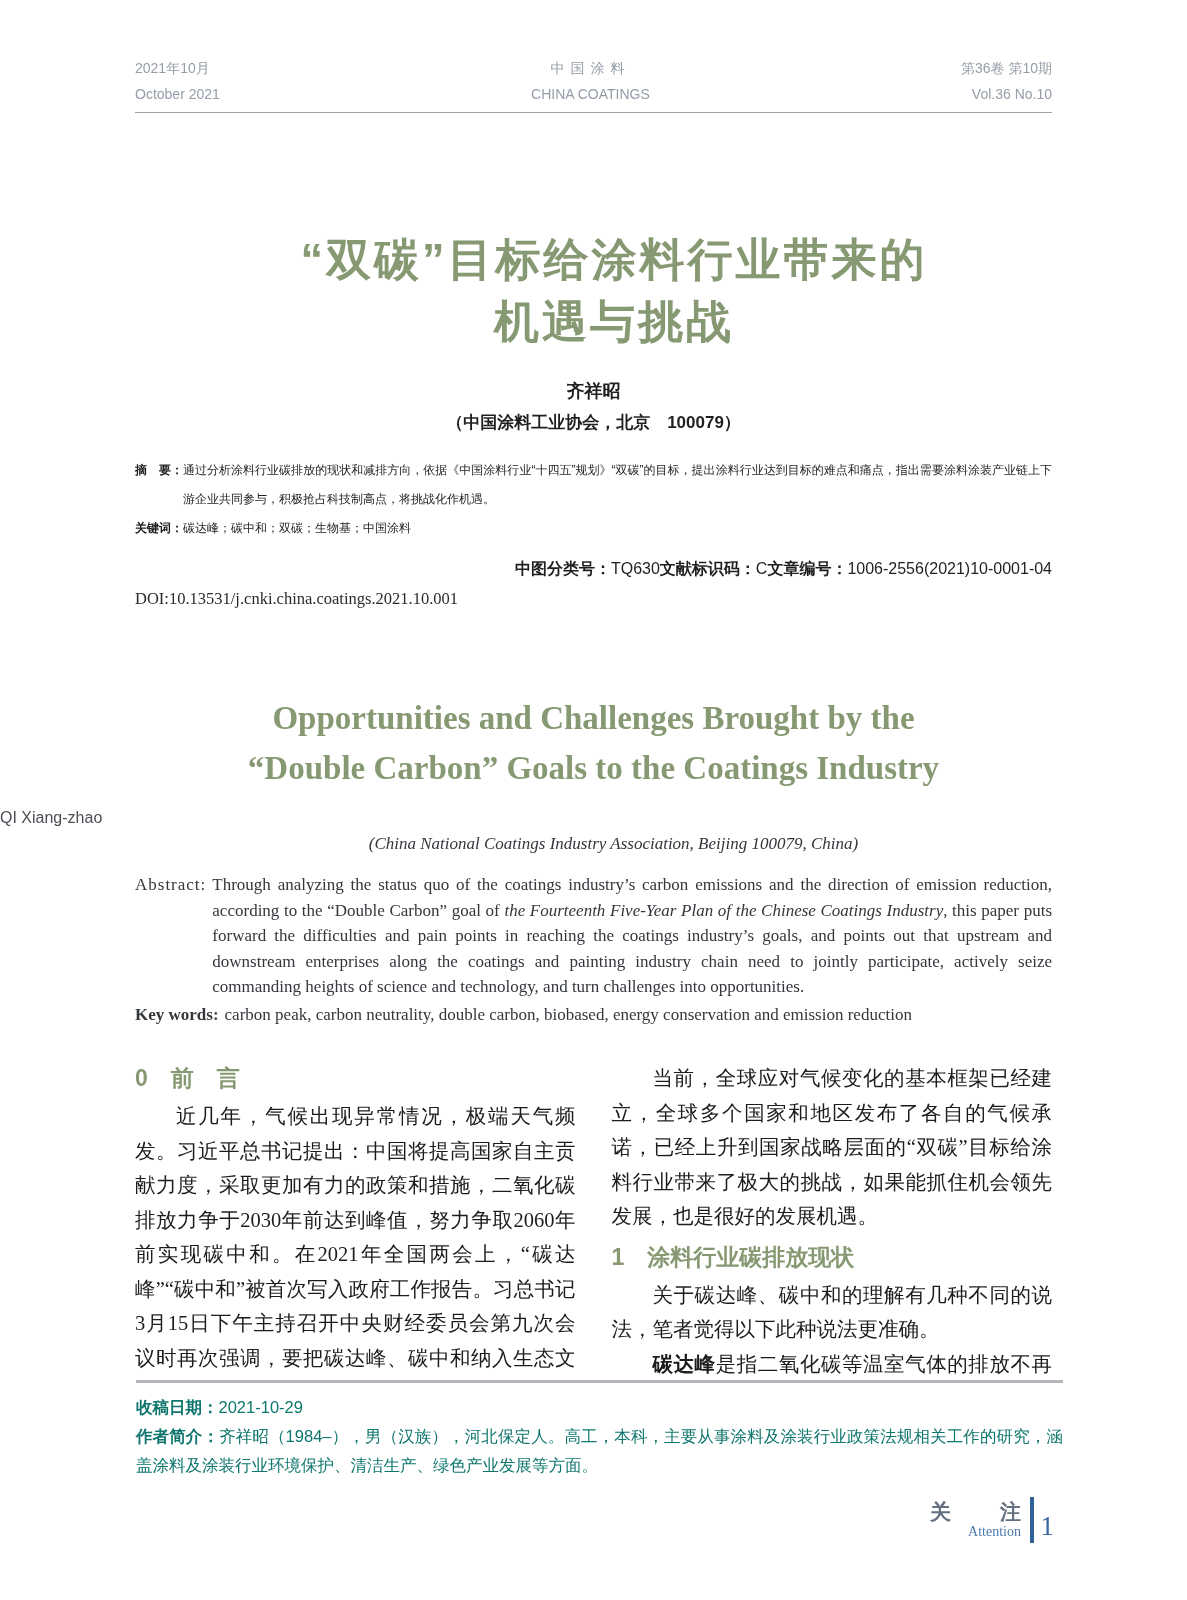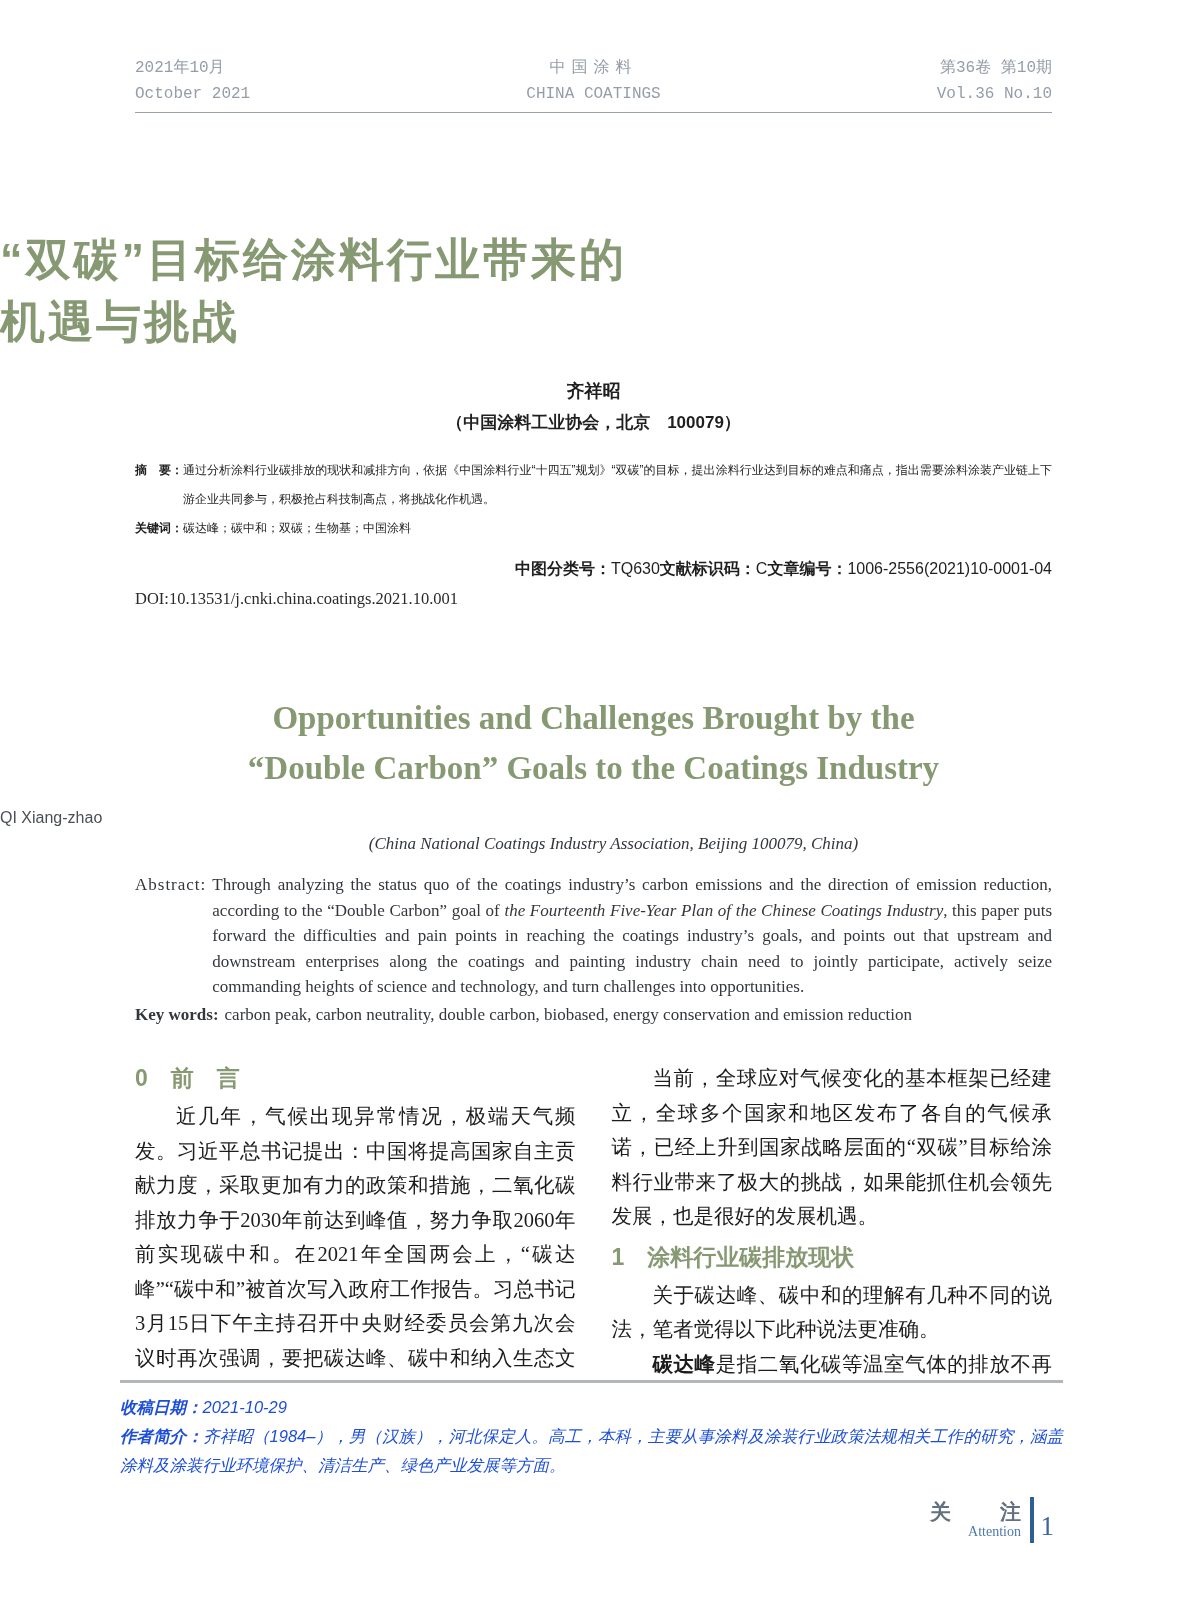--- a/index.html
+++ b/index.html
@@ -14,42 +14,44 @@
     font-family: "Liberation Serif", serif;
     color: #1f1f1f;
   }
   
   .jheader {
     margin: 55px 135px 0;
     display: flex;
     justify-content: space-between;
     align-items: flex-start;
     color: #959da8;
-    font-family: Liberation Mono, monospace;
-    font-size: 16px;
+    font-family: Liberation Sans, sans-serif;
+    font-size: 14px;
     line-height: 26px;
     gap: 21px;
   }
   .jheader .seg-center { text-align: center; }
   .jheader .seg-right  { text-align: right; }
   .jheader .cn { letter-spacing: 6px; }
   .header-rule {
     margin: 5px 135px 0;
     border: none;
     border-top: 1.5px solid #9aa2ac;
   }
   
   .cn-title {
     margin-top: 116px;
+    text-align: center;
     color: #879972;
     font-family: "Liberation Sans", sans-serif;
     font-weight: 900;
     font-size: 45px;
     line-height: 62px;
     letter-spacing: 3px;
+    padding-left: 41px;
   }
   .author-cn {
     margin-top: 26px;
     text-align: center;
     font-family: "Liberation Sans", sans-serif;
     font-weight: bold;
     font-size: 18px;
   }
   .affil-cn {
     margin-top: 8px;
@@ -151,28 +153,27 @@
     line-height: 34.5px;
     text-align: justify;
     text-indent: 2em;
     color: #1c1c1c;
   }
   .col .sec-heading.inner { margin-top: 6px; }
   .bold-run { font-weight: bold; }
   
   .footnote {
     position: absolute;
-    left: 120px;
+    left: 136px;
     right: 124px;
     top: 1380px;
     font-family: "Liberation Sans", sans-serif;
     font-size: 16.5px;
     line-height: 29px;
-    color: #1d4ed8;
-    font-style: italic;
+    color: #0f766e;
   }
   .footnote .rule {
     border: none;
     border-top: 3px solid #b3b6ba;
     margin-bottom: 10px;
   }
   .footnote .lbl { font-weight: bold; }
   .footnote p { text-align: justify; }
   
   .stamp {

